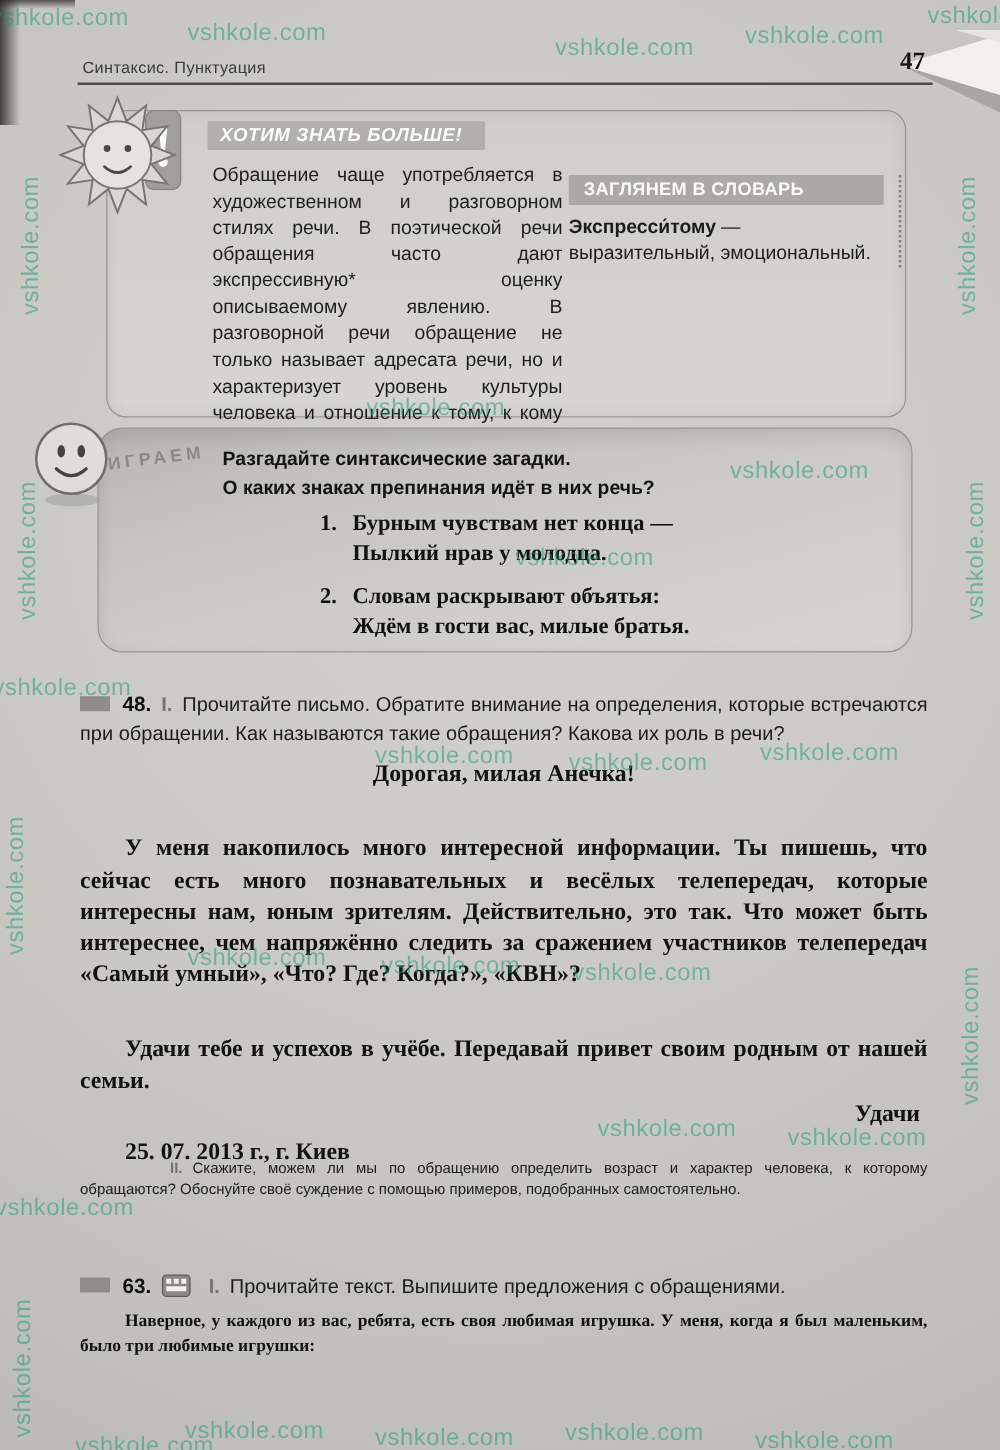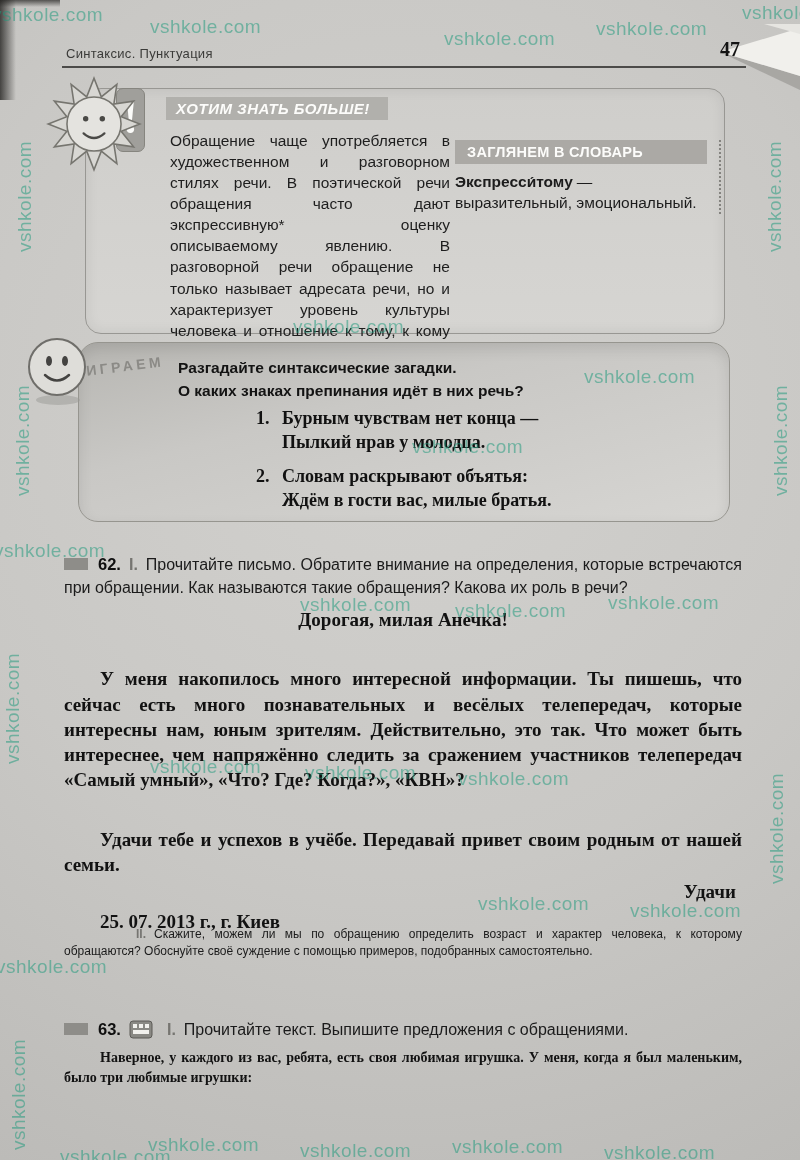--- a/index.html
+++ b/index.html
@@ -129,21 +129,21 @@
   </div>
   <div class="abs riddle riddle-1">
     <div><span class="r-num">1.</span><span>Бурным чувствам нет конца —</span></div>
     <div class="r-line2">Пылкий нрав у молодца.</div>
   </div>
   <div class="abs riddle riddle-2">
     <div><span class="r-num">2.</span><span>Словам раскрывают объятья:</span></div>
     <div class="r-line2">Ждём в гости вас, милые братья.</div>
   </div>
 
-  <p class="abs ex-head"><span class="marker"></span><span class="ex-num">62.</span><span class="roman">I.</span><span>Прочитайте письмо. Обратите внимание на определения, которые встречаются при обращении. Как называются такие обращения? Какова их роль в речи?</span></p>
+  <p class="abs ex-head"><span class="marker"></span><span class="ex-num">48.</span><span class="roman">I.</span><span>Прочитайте письмо. Обратите внимание на определения, которые встречаются при обращении. Как называются такие обращения? Какова их роль в речи?</span></p>
 
   <div class="abs letter">
     <p class="salutation">Дорогая, милая Анечка!</p>
     <p class="body">У меня накопилось много интересной информации. Ты пишешь, что сейчас есть много познавательных и весёлых телепередач, которые интересны нам, юным зрителям. Действительно, это так. Что может быть интереснее, чем напряжённо следить за сражением участников телепередач «Самый умный», «Что? Где? Когда?», «КВН»?</p>
     <p class="body">Удачи тебе и успехов в учёбе. Передавай привет своим родным от нашей семьи.</p>
     <p class="signature">Удачи</p>
     <p class="dateline">25. 07. 2013 г., г. Киев</p>
   </div>
 
   <p class="abs part2"><span class="roman">II.</span><span>Скажите, можем ли мы по обращению определить возраст и характер человека, к которому обращаются? Обоснуйте своё суждение с помощью примеров, подобранных самостоятельно.</span></p>

